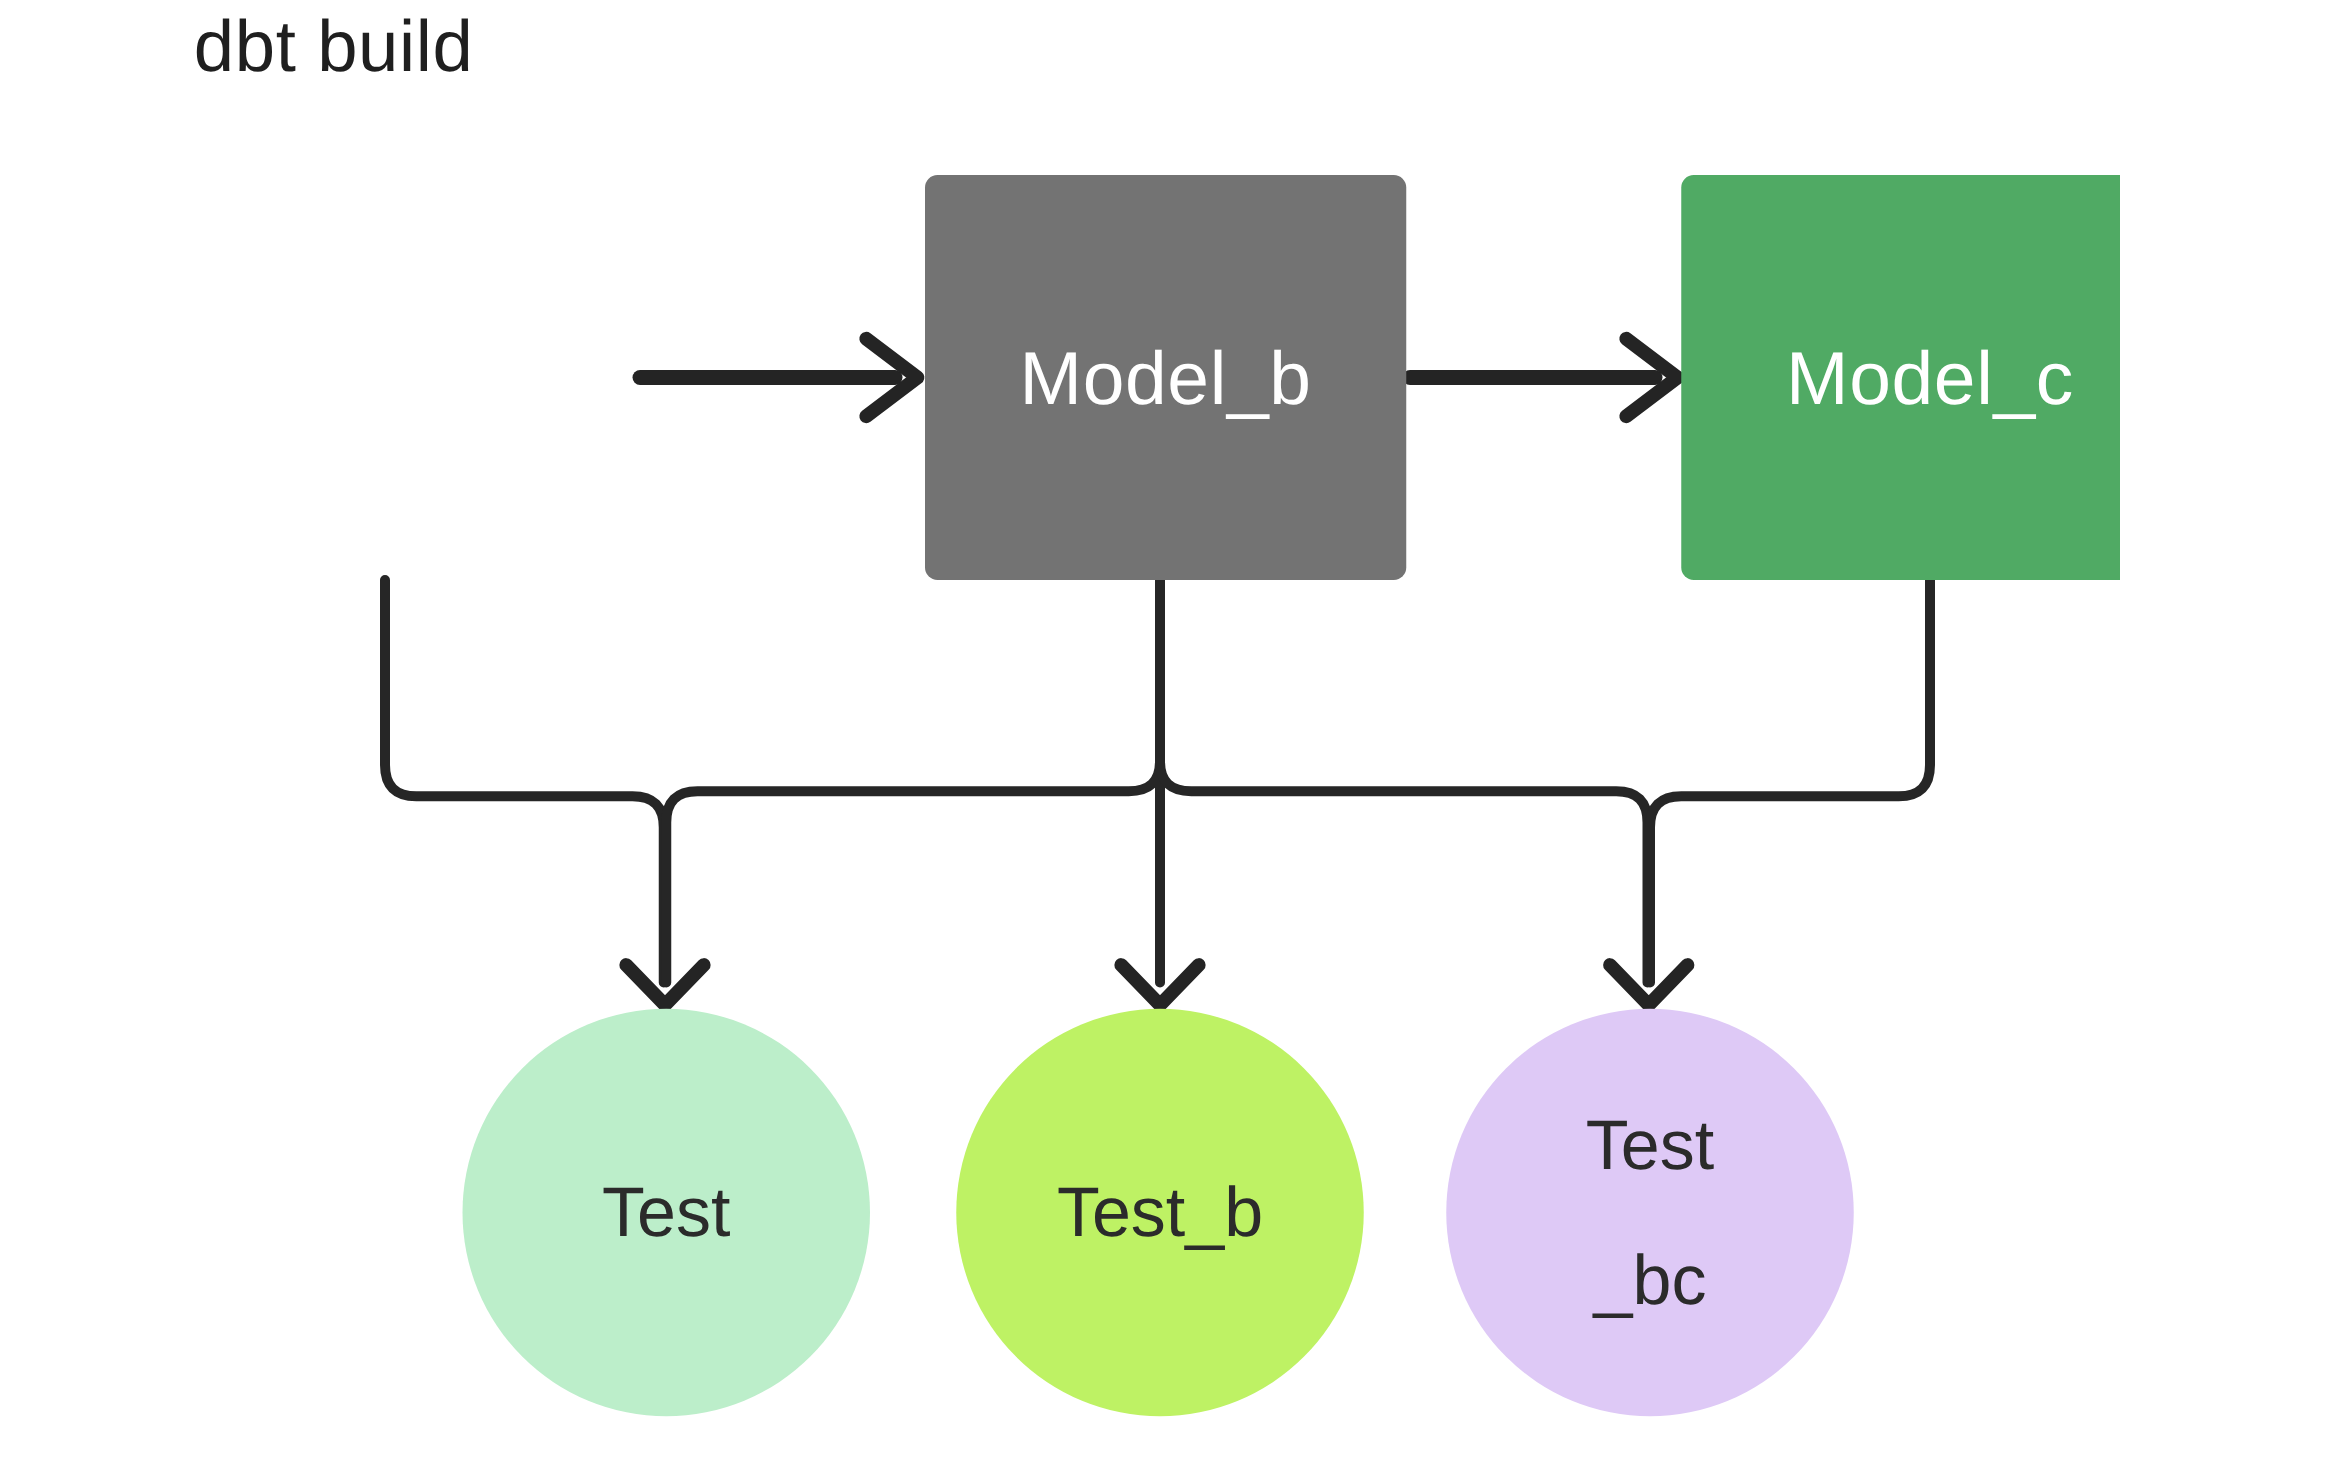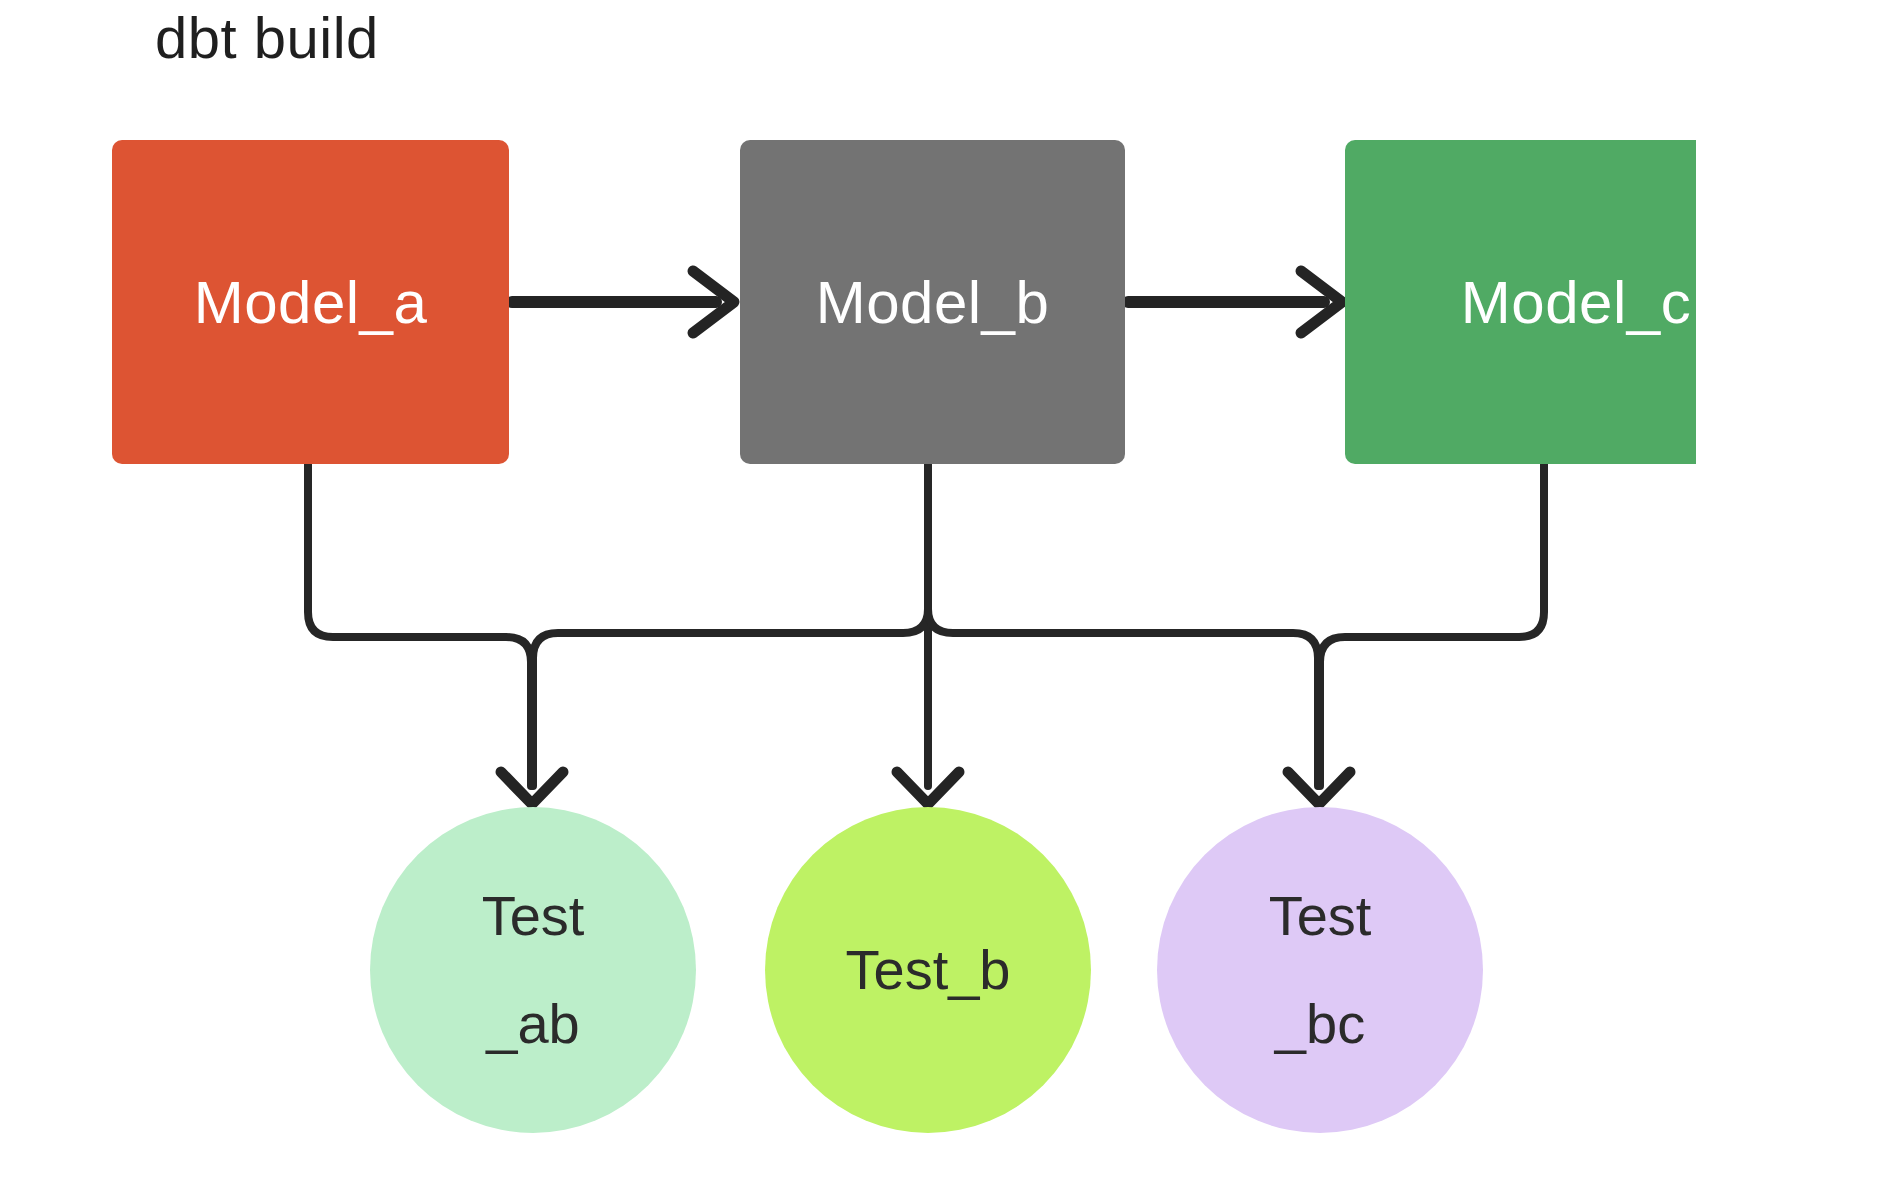--- a/index.html
+++ b/index.html
@@ -23,21 +23,21 @@
     top:140px;height:324px;
     border-radius:10px;
     display:flex;align-items:center;justify-content:center;
     color:#ffffff;
     font-size:60px;
     font-weight:400;
     letter-spacing:0.5px;
   }
   #model-a{left:112px;width:397px;}
   #model-b{left:740px;width:385px;}
-  #model-c{left:1345px;width:398px;padding-left:32px;}
+  #model-c{left:1345px;width:398px;}
   .test-circle{
     position:absolute;
     top:807px;width:326px;height:326px;
     border-radius:50%;
     display:flex;flex-direction:column;align-items:center;justify-content:center;
     color:#2b2b2b;
     font-size:56px;
     font-weight:400;
     line-height:108px;
     text-align:center;
@@ -86,33 +86,29 @@
 
     <path class="edge" d="M928,464 V609 Q928,633 953,633 H1293 Q1318,633 1318,658 V786"></path>
 
     <path class="edge" d="M1544,464 V612 Q1544,637 1519,637 H1345 Q1320,637 1320,662 V786"></path>
 
     <path class="arrow-head" d="M501,772 L532,804 L563,772"></path>
     <path class="arrow-head" d="M897,772 L928,804 L959,772"></path>
     <path class="arrow-head" d="M1288,772 L1319,804 L1350,772"></path>
   </svg>
 
-  <div id="model-a" class="model-box" style="background-color: rgb(221, 84, 51);">
-    <span>Model_a</span>
-  </div>
   <div id="model-b" class="model-box" style="background-color: #737373;">
     <span>Model_b</span>
   </div>
   <div id="model-c" class="model-box" style="background-color: rgb(80, 170, 100);">
     <span>Model_c</span>
   </div>
 
   <div id="test-ab" class="test-circle" style="background-color: rgb(188, 238, 202);">
     <span>Test</span>
-    <span>_ab</span>
   </div>
   <div id="test-b" class="test-circle" style="background-color: #bef264;">
     <span>Test_b</span>
   </div>
   <div id="test-bc" class="test-circle" style="background-color: rgb(222, 201, 246);">
     <span>Test</span>
     <span>_bc</span>
   </div>
 
 </div>

